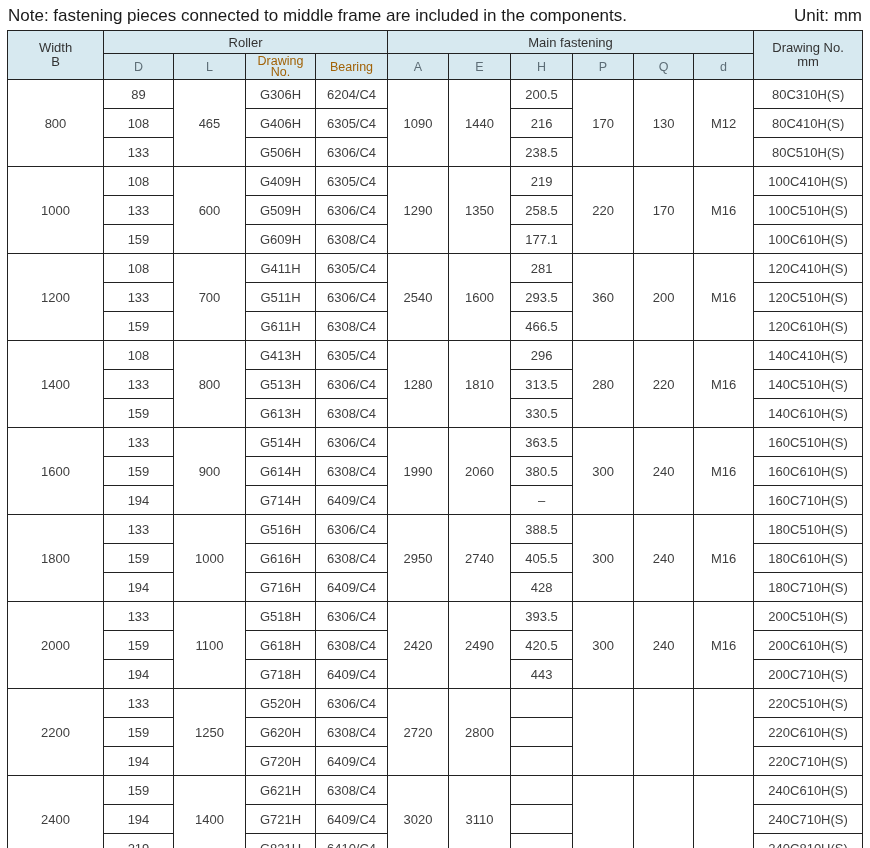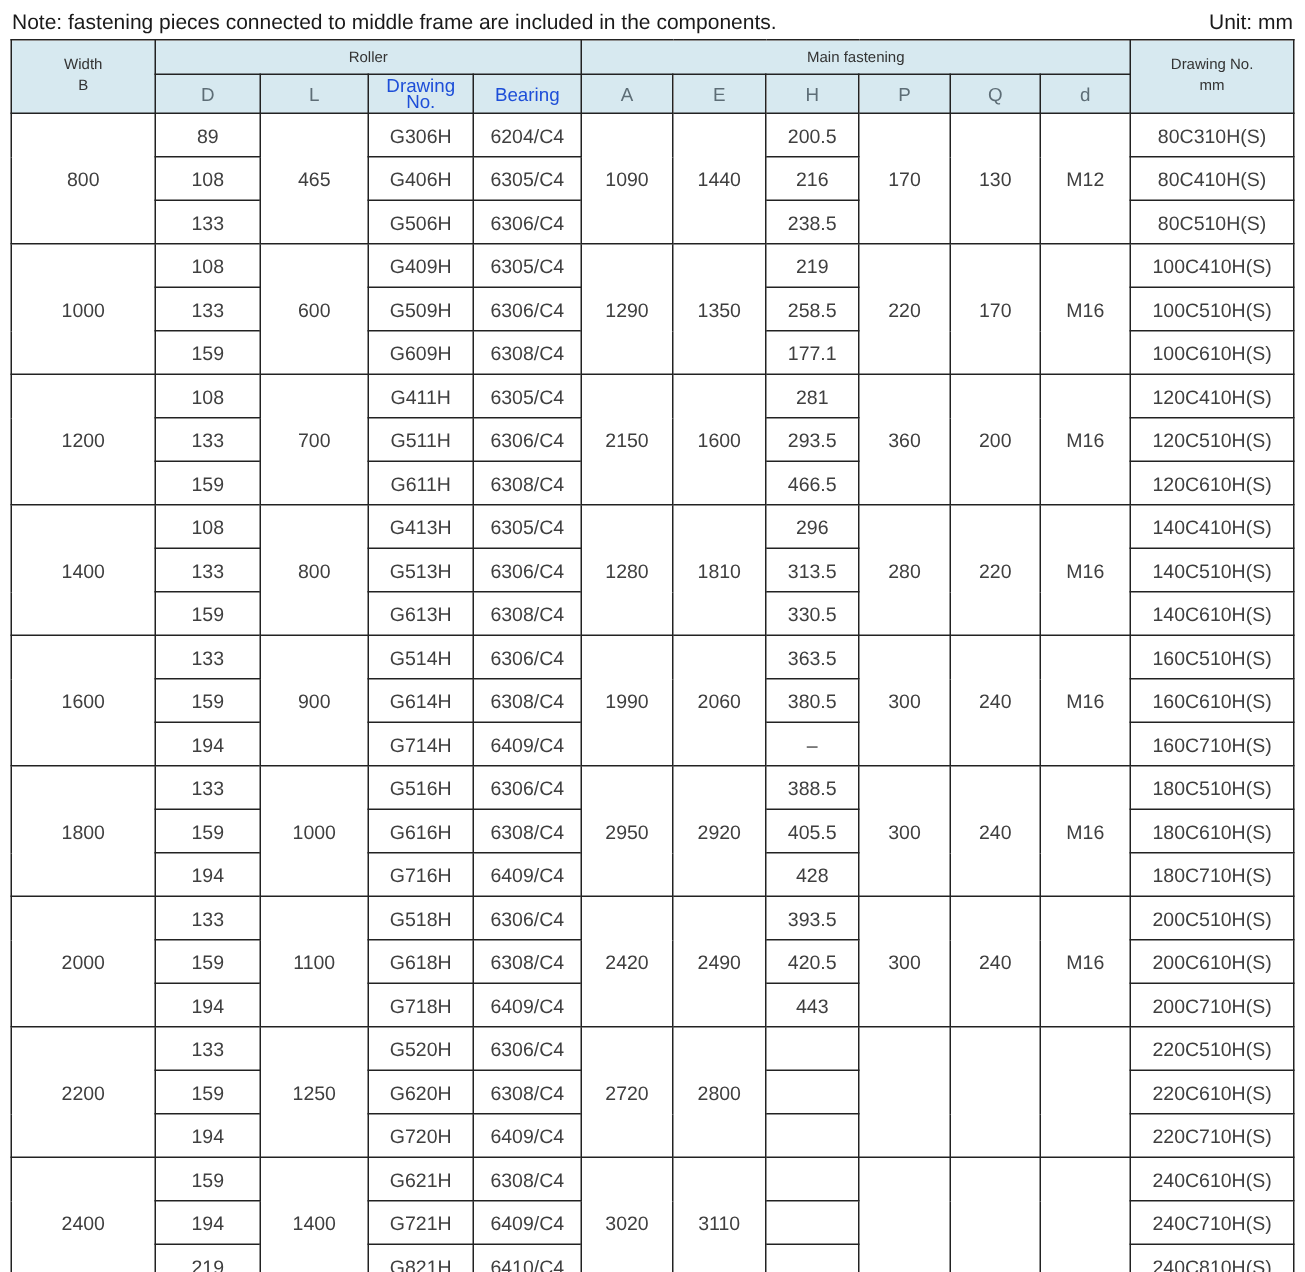--- a/index.html
+++ b/index.html
@@ -11,51 +11,51 @@
     margin: 0; padding: 0;
     width: 870px; height: 848px;
     background: #ffffff;
     font-family: "Liberation Sans", sans-serif;
   }
   .top-row {
     display: flex;
     justify-content: space-between;
     align-items: flex-end;
     padding: 6px 8px 4px 8px;
-    font-size: 14px;
+    font-size: 17px;
     color: #1a1a1a;
   }
   table {
     border-collapse: collapse;
     table-layout: fixed;
     margin-left: 7px;
     width: 855px;
   }
   th, td {
     border: 1px solid var(--border);
     text-align: center;
     vertical-align: middle;
     padding: 0;
     overflow: hidden;
   }
   thead th {
     background: var(--header-bg);
     font-weight: normal;
   }
   .main-h {
-    font-size: 10px;
+    font-size: 13px;
     color: #333333;
     height: 22px;
   }
   .sub-h {
     font-size: 12.5px;
     color: #5d6d76;
     height: 25px;
   }
-  .sub-h.dark { color: #1d4ed8; }
+  .sub-h.dark { color: #a16207; }
   .prewrap {
     white-space: pre-line;
     line-height: 14px;
   }
   .tight {
     white-space: pre-line;
     line-height: 11px;
   }
   td {
     font-size: 13px;
@@ -165,21 +165,21 @@
         <td>6308/C4</td>
         <td>177.1</td>
         <td>100C610H(S)</td>
       </tr>
       <tr>
         <td rowspan="3">1200</td>
         <td>108</td>
         <td rowspan="3">700</td>
         <td>G411H</td>
         <td>6305/C4</td>
-        <td rowspan="3">2150</td>
+        <td rowspan="3">2540</td>
         <td rowspan="3">1600</td>
         <td>281</td>
         <td rowspan="3">360</td>
         <td rowspan="3">200</td>
         <td rowspan="3">M16</td>
         <td>120C410H(S)</td>
       </tr>
       <tr>
         <td>133</td>
         <td>G511H</td>
@@ -250,21 +250,21 @@
         <td>–</td>
         <td>160C710H(S)</td>
       </tr>
       <tr>
         <td rowspan="3">1800</td>
         <td>133</td>
         <td rowspan="3">1000</td>
         <td>G516H</td>
         <td>6306/C4</td>
         <td rowspan="3">2950</td>
-        <td rowspan="3">2920</td>
+        <td rowspan="3">2740</td>
         <td>388.5</td>
         <td rowspan="3">300</td>
         <td rowspan="3">240</td>
         <td rowspan="3">M16</td>
         <td>180C510H(S)</td>
       </tr>
       <tr>
         <td>159</td>
         <td>G616H</td>
         <td>6308/C4</td>

